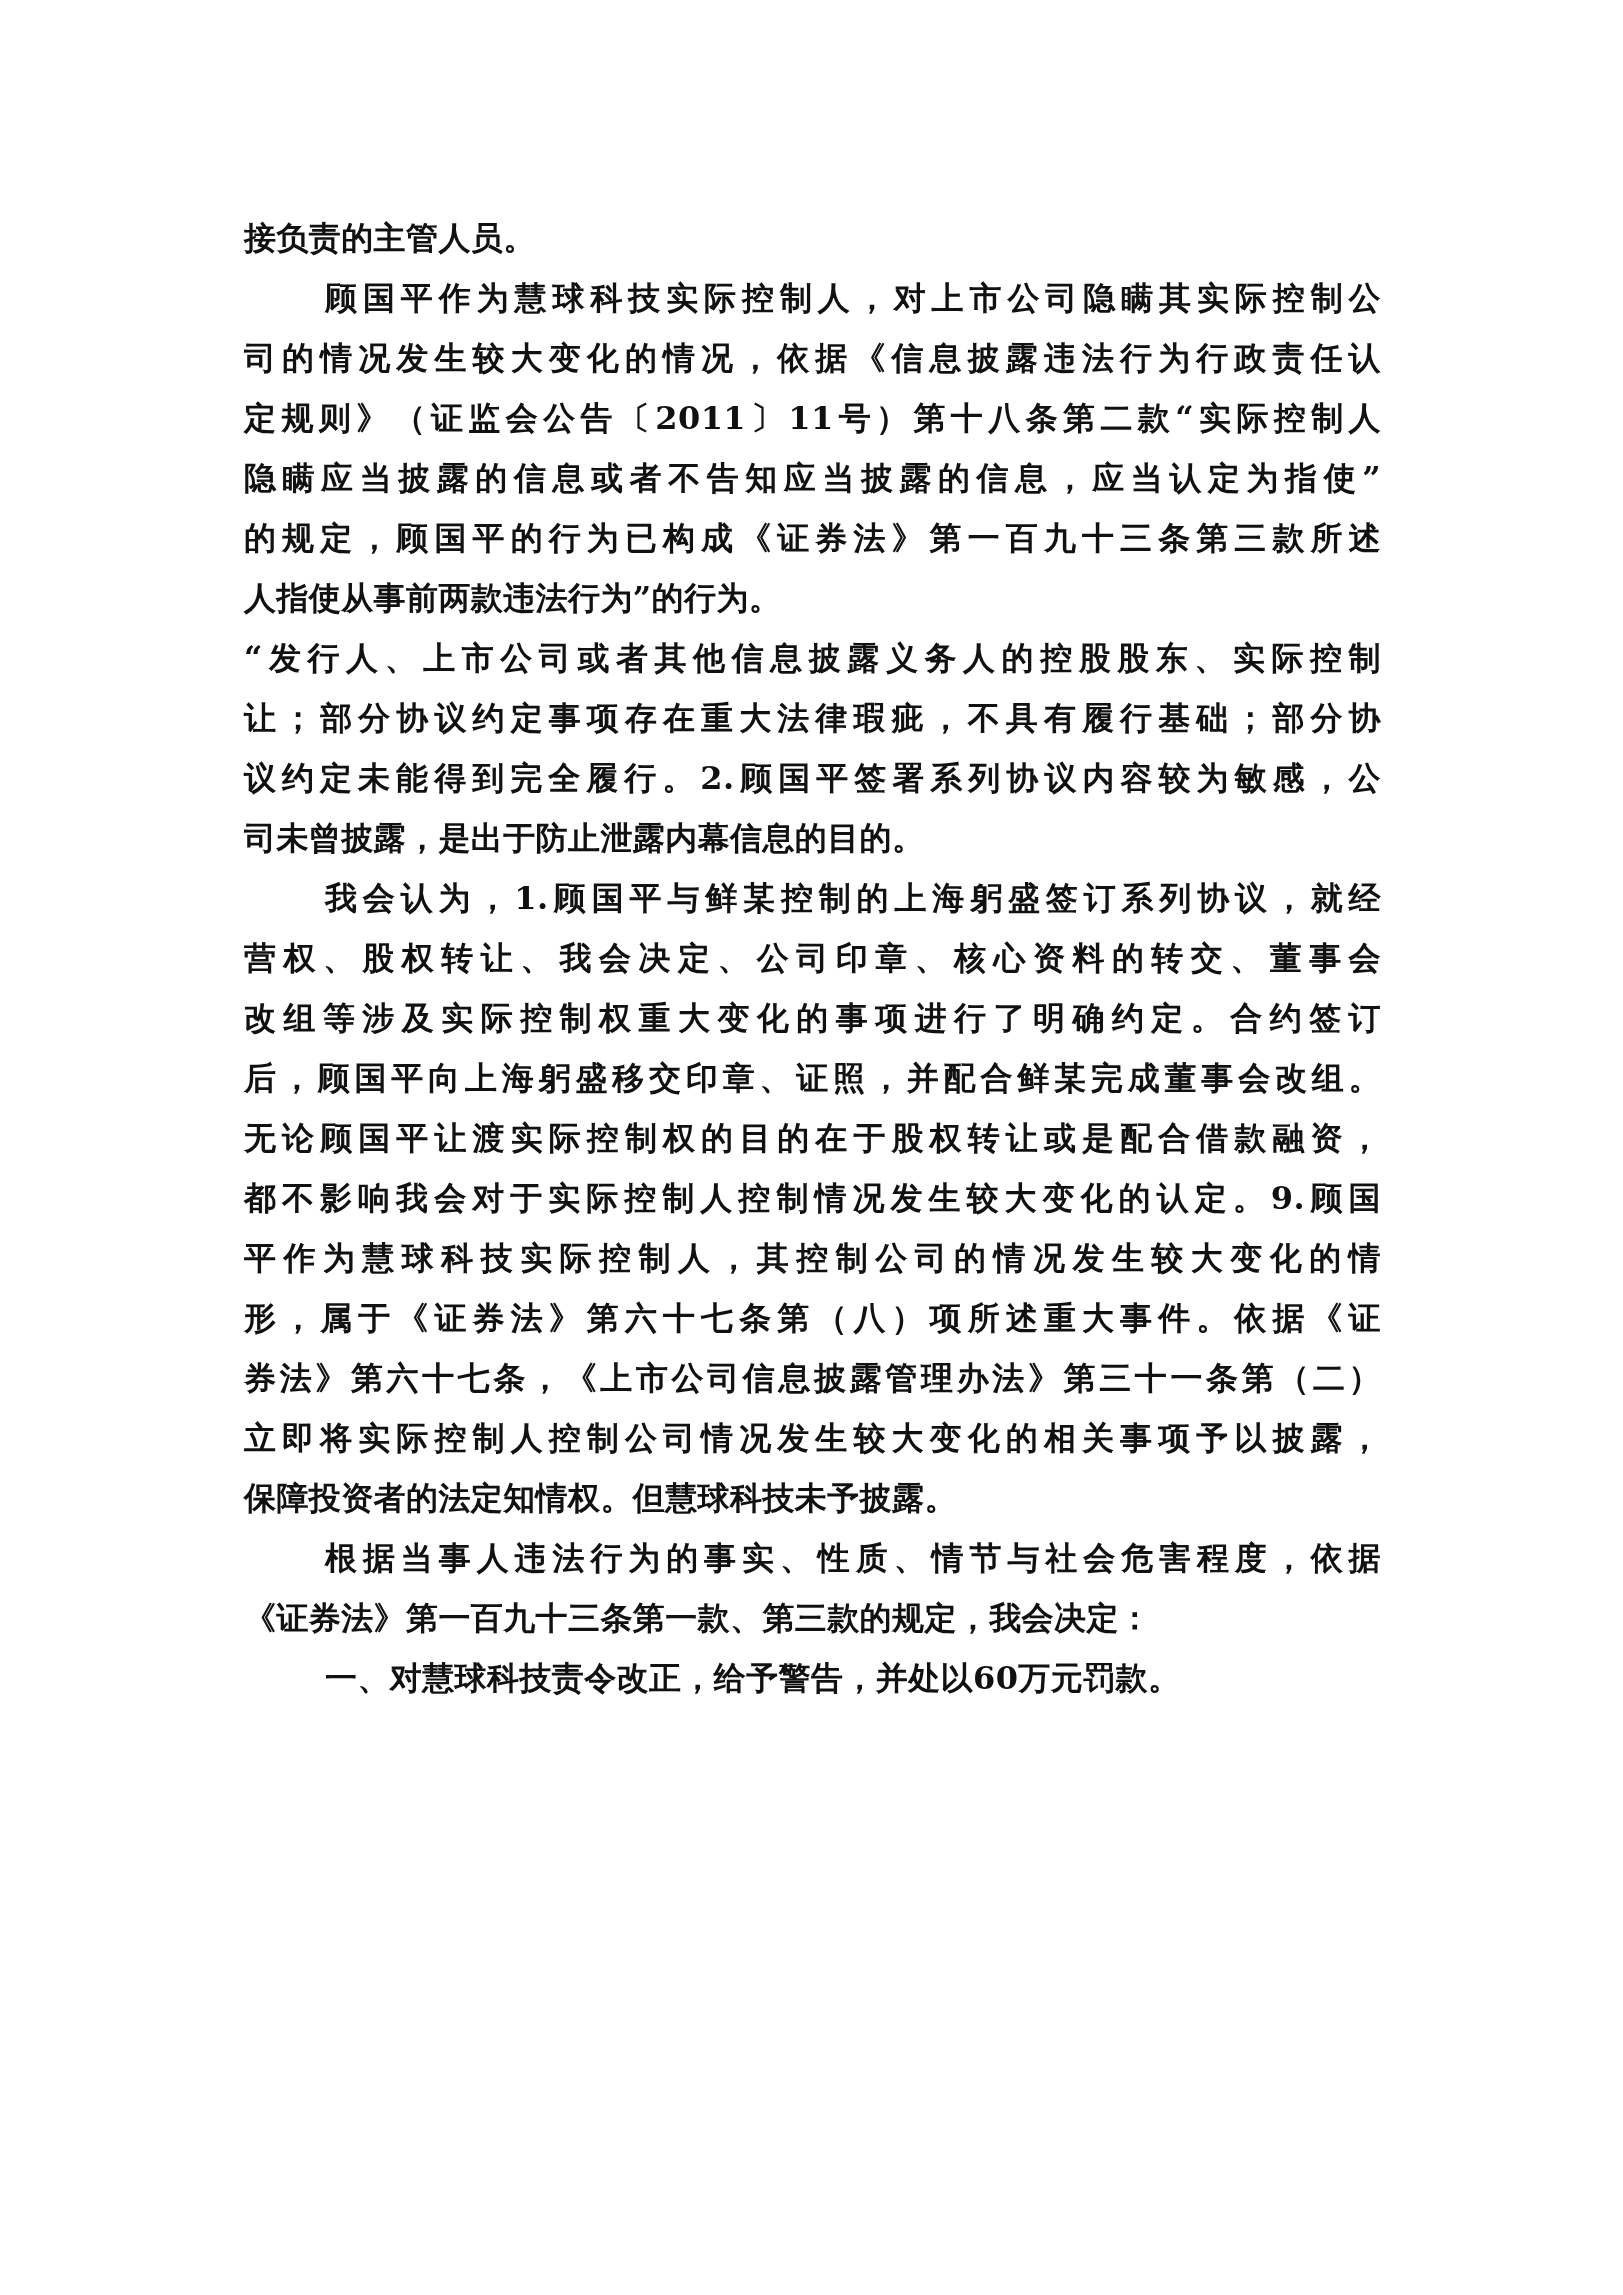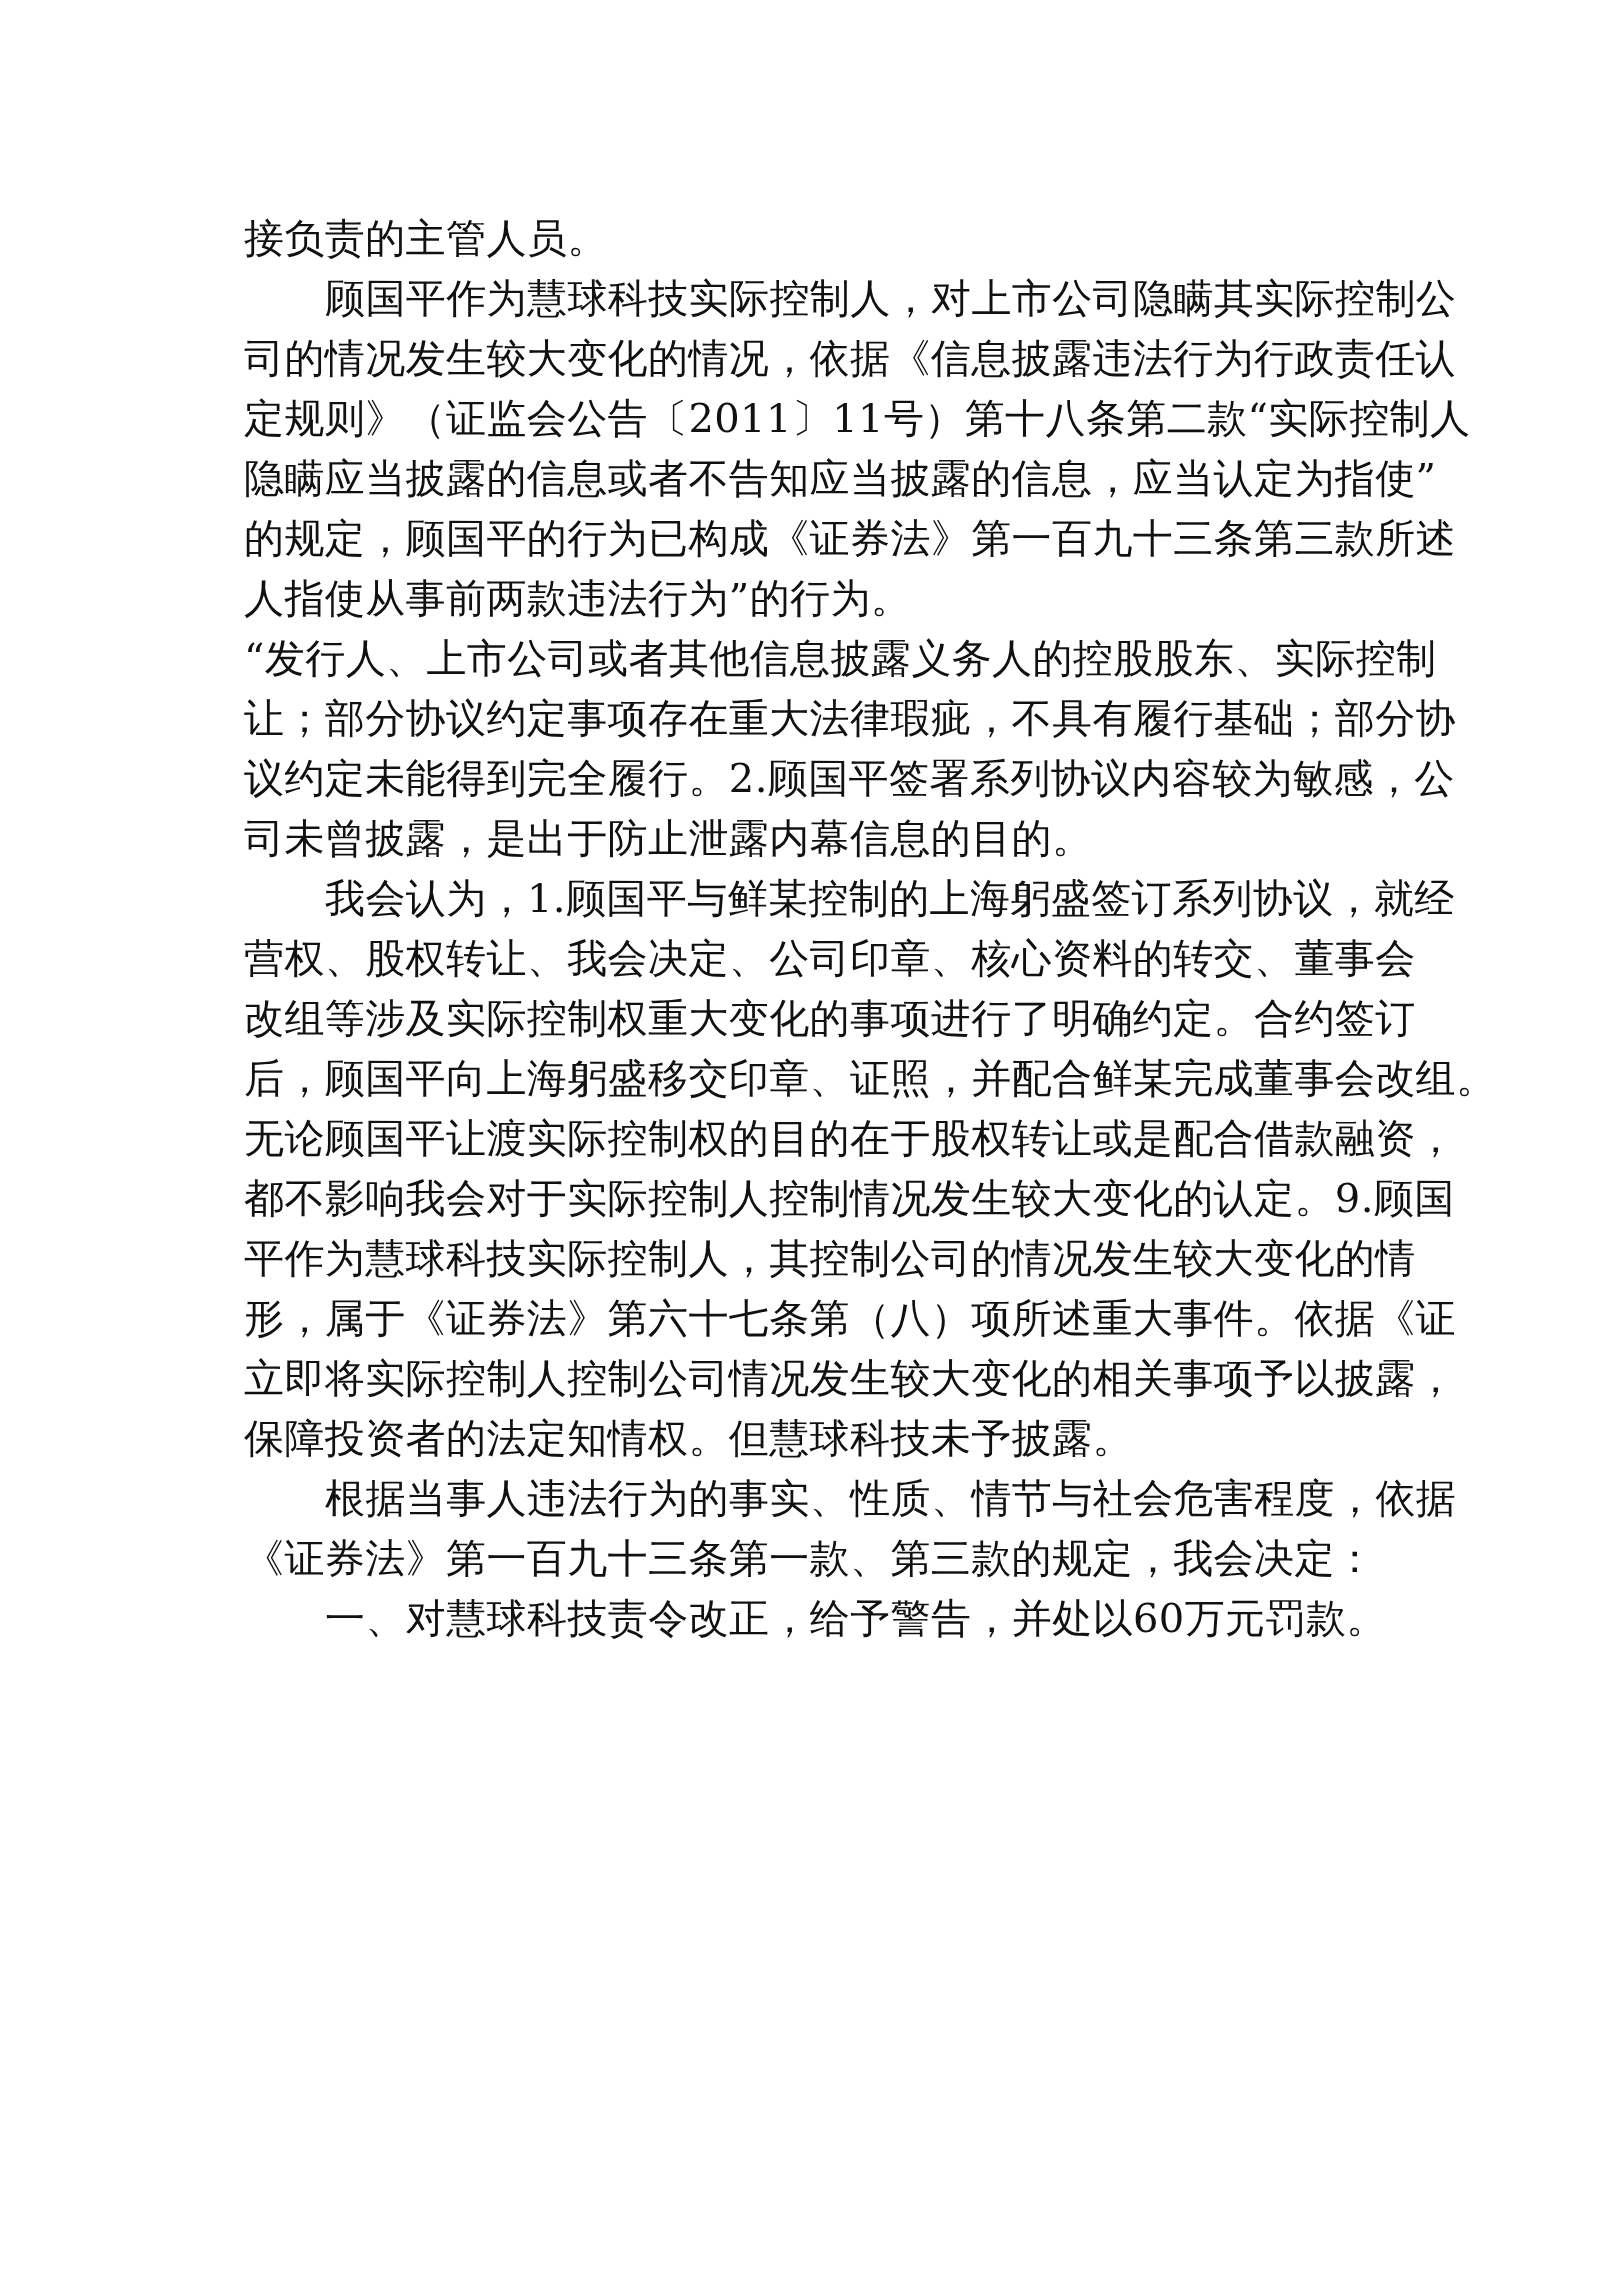--- a/index.html
+++ b/index.html
@@ -25,25 +25,26 @@
     }
     .body-text {
       position: absolute;
       left: 244px;
       top: 208px;
       width: 1137px;
     }
     .line {
       height: 60px;
       line-height: 60px;
-      font-size: 40px;
+      font-size: 32px;
       white-space: nowrap;
       letter-spacing: 0.4px;
       text-align: justify;
       text-align-last: justify;
+      font-weight: bold;
     }
     .line.last {
       text-align-last: left;
     }
     .line.indent {
       padding-left: 81px;
     }
   </style>
 </head>
 <body>
@@ -73,20 +74,21 @@
 
     <div class="paragraph">
       <div class="line indent">我会认为，1.顾国平与鲜某控制的上海躬盛签订系列协议，就经</div>
       <div class="line">营权、股权转让、我会决定、公司印章、核心资料的转交、董事会</div>
       <div class="line">改组等涉及实际控制权重大变化的事项进行了明确约定。合约签订</div>
       <div class="line">后，顾国平向上海躬盛移交印章、证照，并配合鲜某完成董事会改组。</div>
       <div class="line">无论顾国平让渡实际控制权的目的在于股权转让或是配合借款融资，</div>
       <div class="line">都不影响我会对于实际控制人控制情况发生较大变化的认定。9.顾国</div>
       <div class="line">平作为慧球科技实际控制人，其控制公司的情况发生较大变化的情</div>
       <div class="line">形，属于《证券法》第六十七条第（八）项所述重大事件。依据《证</div>
+      <div class="line">券法》第六十七条，《上市公司信息披露管理办法》第三十一条第（二）</div>
       <div class="line">立即将实际控制人控制公司情况发生较大变化的相关事项予以披露，</div>
       <div class="line last">保障投资者的法定知情权。但慧球科技未予披露。</div>
     </div>
 
     <div class="paragraph">
       <div class="line indent">根据当事人违法行为的事实、性质、情节与社会危害程度，依据</div>
       <div class="line last">《证券法》第一百九十三条第一款、第三款的规定，我会决定：</div>
     </div>
 
     <div class="paragraph">

